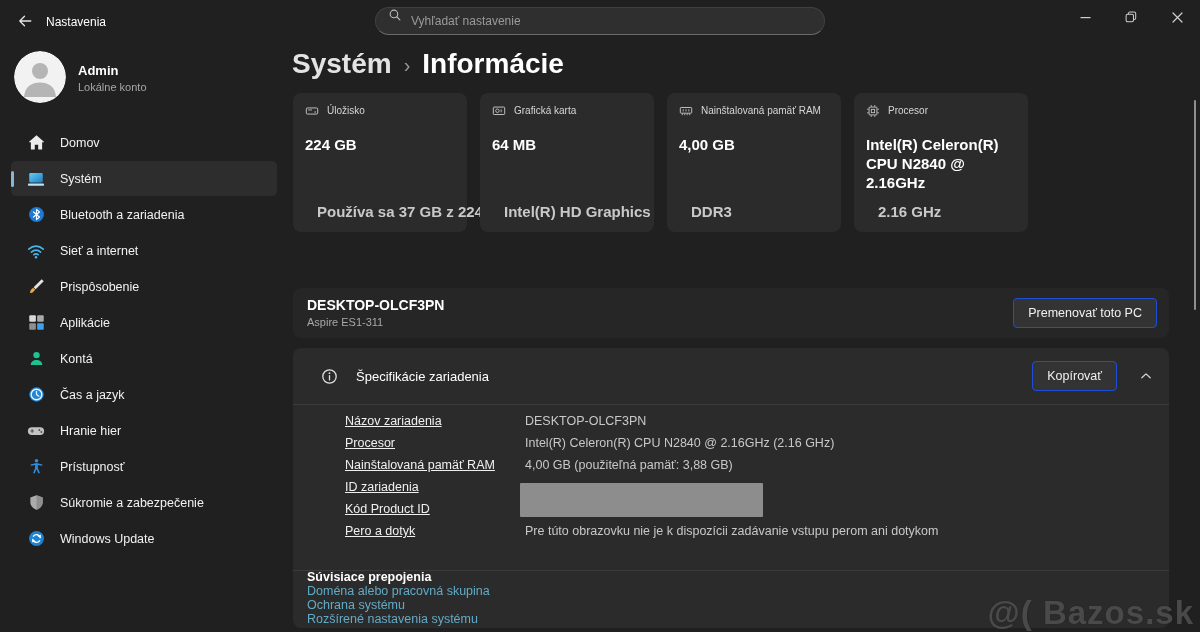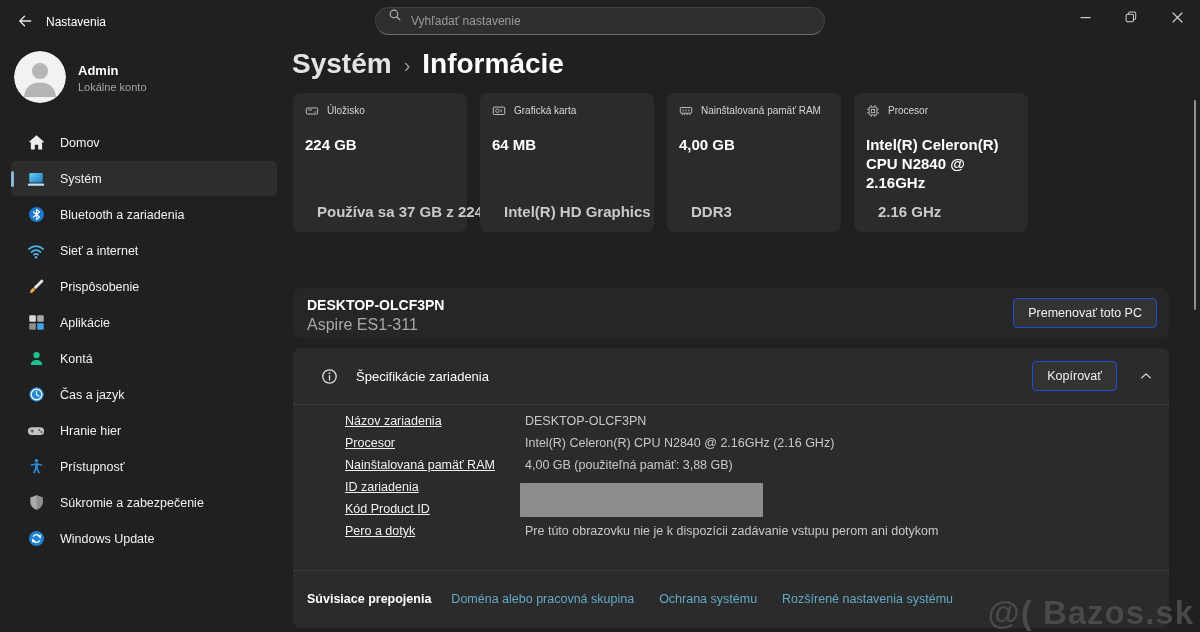--- a/index.html
+++ b/index.html
@@ -53,41 +53,41 @@
     font-size:10px; color:#d6d6d6; line-height:16px; }
   .card-hdr .ic { flex:0 0 auto; padding-top:1px; }
   .card-val { position:absolute; top:42px; left:12px; right:10px;
     font-size:15px; font-weight:700; line-height:19px; color:#ffffff; }
   .card-cap { position:absolute; bottom:12px; left:24px; right:8px;
     font-size:15px; color:#c9c9c9; white-space:nowrap;font-weight:bold; }
 
   .device-card { position:absolute; left:293px; top:288px; width:876px; height:50px;
     background:#262626; border-radius:8px; }
   .device-name { position:absolute; left:14px; top:9px; font-size:14px; font-weight:700; }
-  .device-model { position:absolute; left:14px; top:28px; font-size:16px; color:#a8a8a8; }
+  .device-model { position:absolute; left:14px; top:28px; font-size:11px; color:#a8a8a8; }
   .btn { background:#333333; border:1px solid #1d4ed8; border-radius:4px;
     color:#f0f0f0; font-size:12.5px; font-family:"Liberation Sans",sans-serif;
     padding:0 14px; height:30px; display:flex; align-items:center; cursor:pointer; }
   .rename-btn { position:absolute; right:12px; top:10px; }
 
   .expander { position:absolute; left:293px; top:348px; width:876px; height:280px;
     background:#2b2b2b; border-radius:8px; }
   .exp-hdr { position:absolute; top:0; left:12px; right:0; height:56px;
     display:flex; align-items:center; padding:0 16px; }
   .exp-title { margin-left:18px; font-size:13px; color:#ffffff; }
   .exp-right { margin-left:auto; display:flex; align-items:center; gap:22px; }
   .divider { position:absolute; left:0; right:0; height:1px; background:rgba(255,255,255,0.08); }
   .spec-rows { position:absolute; top:62px; left:0; right:0; }
   .spec-row { height:22px; display:flex; align-items:center; }
   .spec-label { width:180px; margin-left:52px; font-size:12.5px; color:#f0f0f0;text-decoration:underline; }
   .spec-value { font-size:12.5px; color:#c8c8c8; }
   .redact-box { position:absolute; left:227px; top:135px; width:243px; height:34px;
     border-radius:1px; }
   .exp-footer { position:absolute; left:0; right:0; top:222px; height:58px;
-    display:flex; align-items:center; padding-left:14px; }
+    display:flex; padding-left:14px;flex-direction:column; }
   .footer-title { font-size:12.5px; font-weight:700; color:#ffffff; margin-right:20px; }
   .footer-link { font-size:12.5px; margin-right:25px; cursor:pointer; text-decoration:none; }
 
   .scrollbar-thumb { position:absolute; right:4px; top:100px; width:2px; height:210px;
     background:#8f8f8f; border-radius:1px; }
 
   .watermark { position:absolute; right:6px; bottom:0px; font-size:33px; font-weight:600;
     letter-spacing:1px; color:rgba(110,110,110,0.55);
     text-shadow:0 0 1px rgba(30,30,30,0.9); pointer-events:none; }
 </style>

